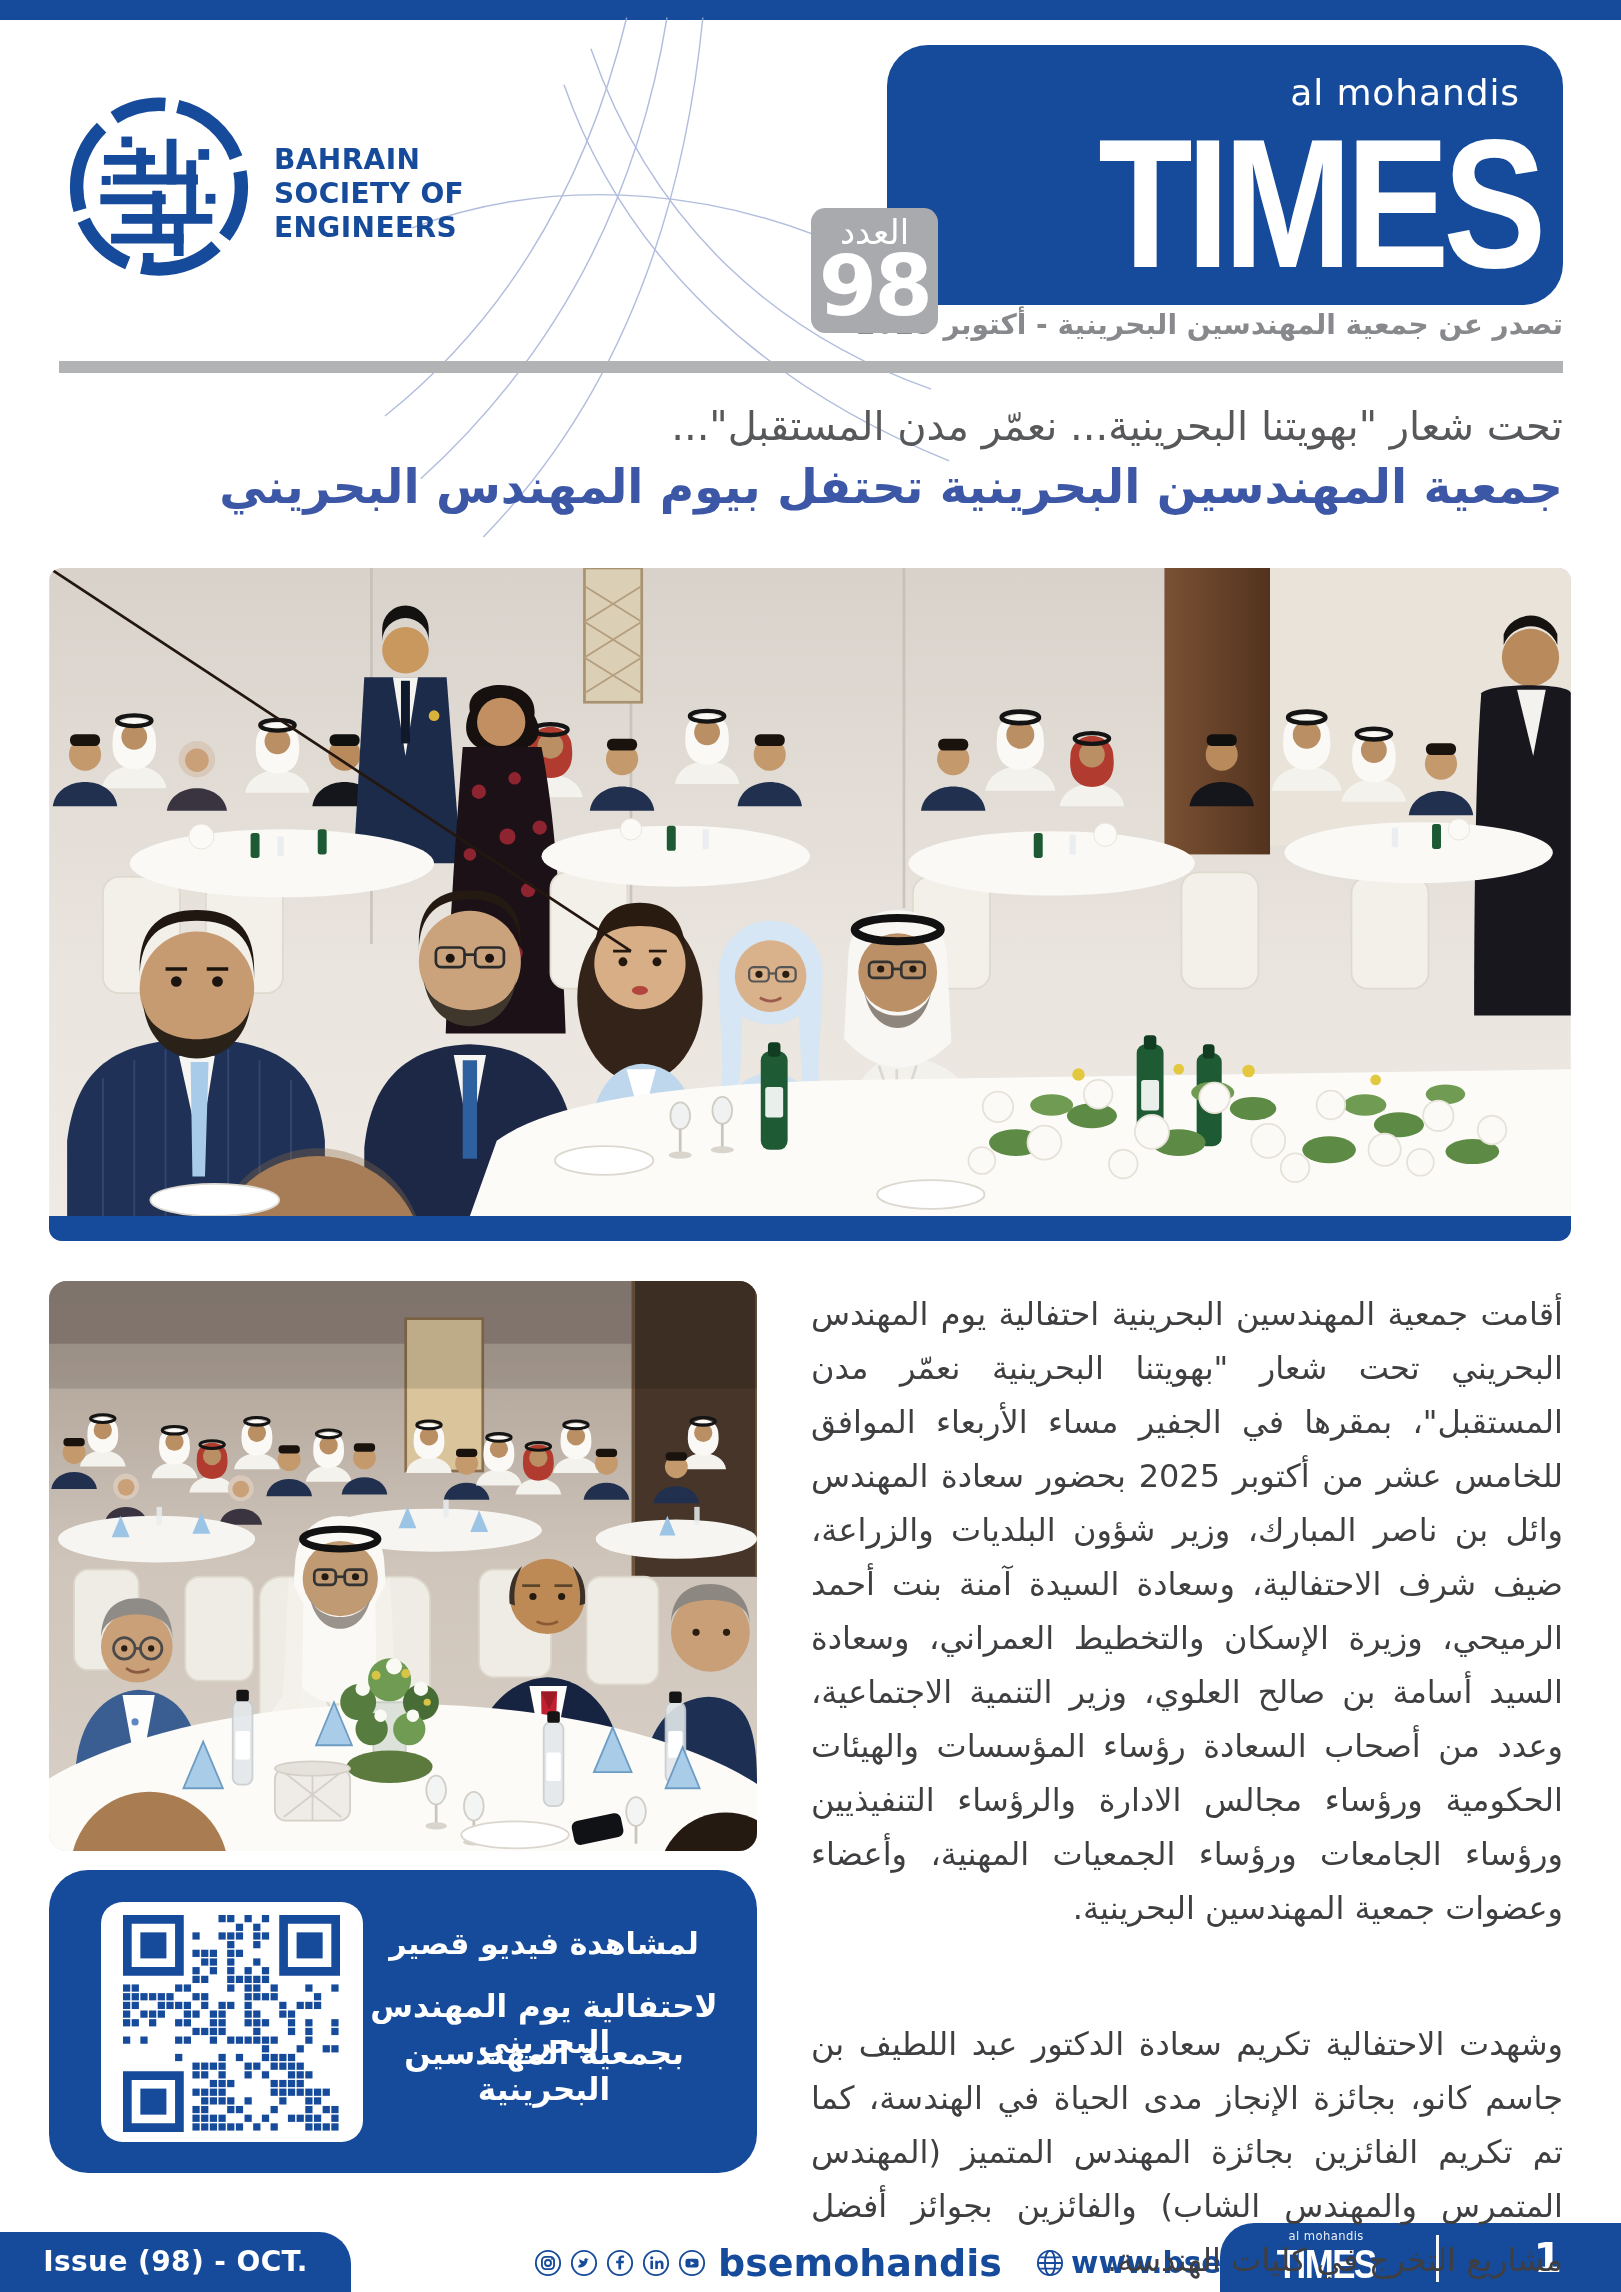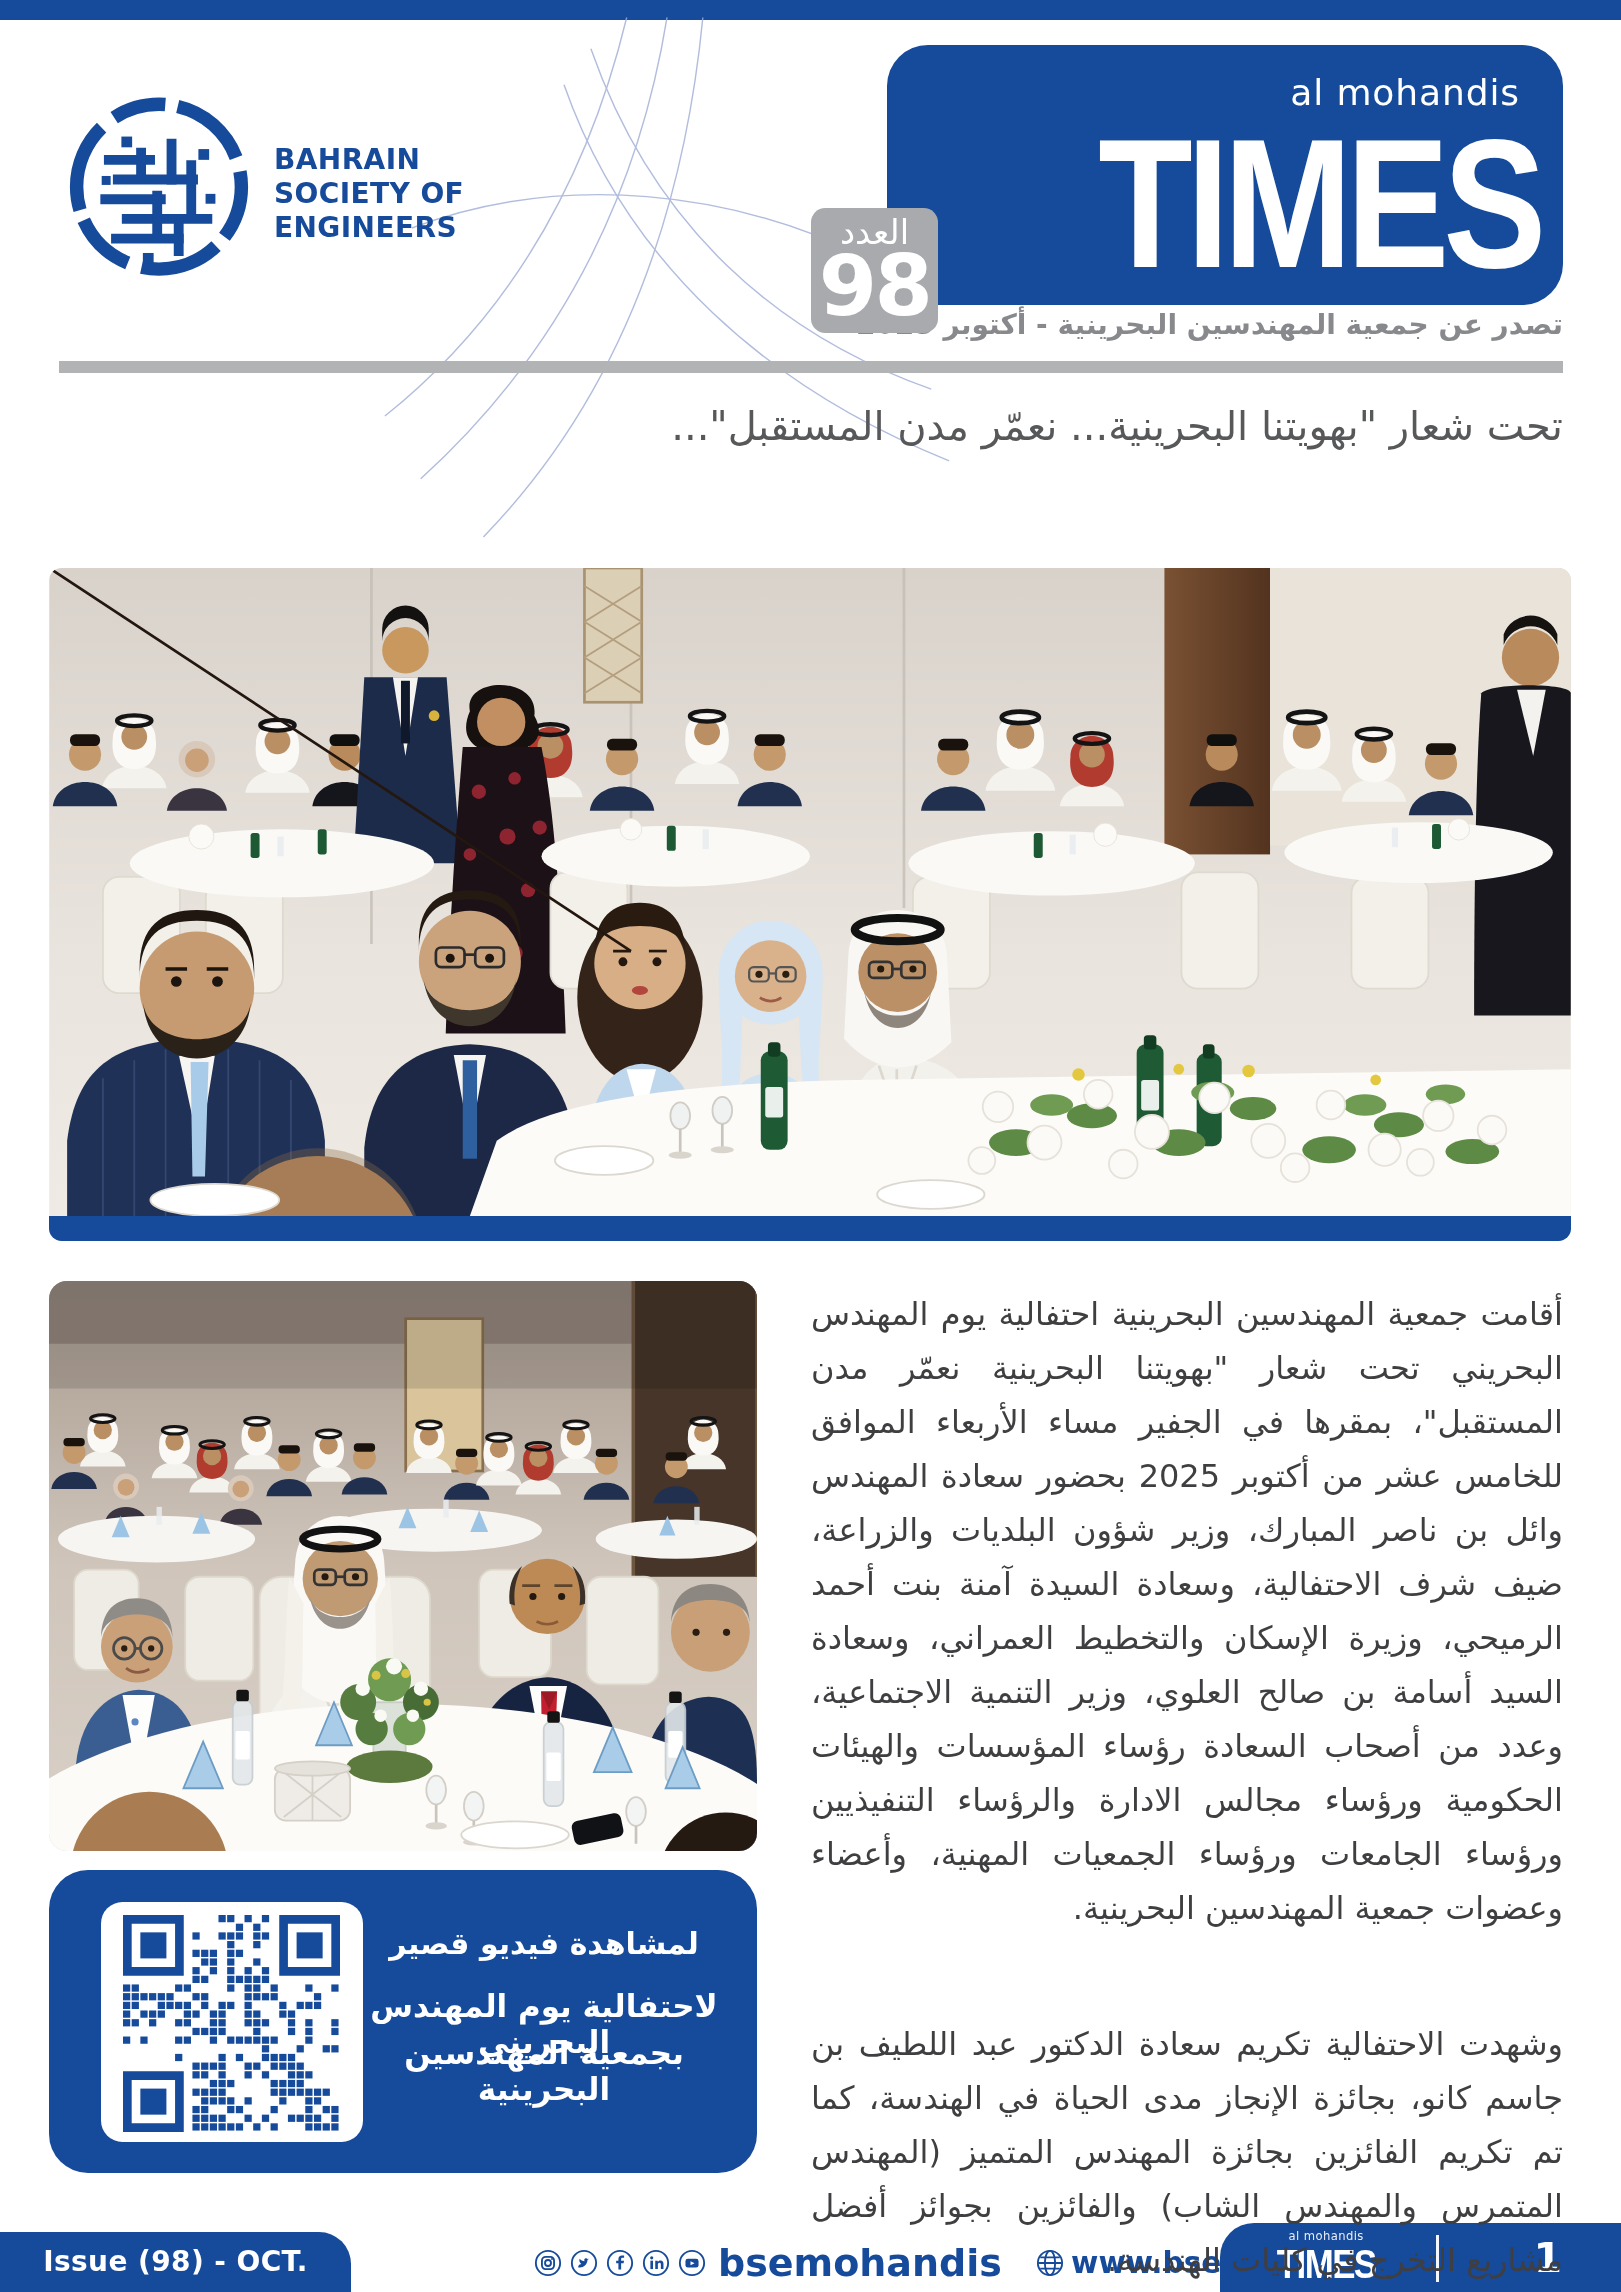--- a/index.html
+++ b/index.html
@@ -107,20 +107,21 @@
   </div>
   <div id="issue-badge" class="abs">
     <div class="lbl rtl">العدد</div>
     <div class="num">98</div>
   </div>
   <div id="mh-subtitle" class="abs rtl">تصدر عن جمعية المهندسين البحرينية - أكتوبر 2025</div>
 
   <div id="divider" class="abs"></div>
 
   <div id="kicker" class="abs rtl">تحت شعار "بهويتنا البحرينية... نعمّر مدن المستقبل"...</div>
+  <div id="title" class="abs rtl">جمعية المهندسين البحرينية تحتفل بيوم المهندس البحريني</div>
 
   <div id="photo-main" class="abs">
     <svg width="1522" height="648" viewBox="0 0 1700 724">
       <defs>
         <linearGradient id="wallg" x1="0" y1="0" x2="0" y2="1">
           <stop offset="0" stop-color="#d8d2cb"></stop>
             <stop offset=".6" stop-color="#e9e4dd"></stop>
             <stop offset="1" stop-color="#efeae3"></stop>
         </linearGradient>
         <linearGradient id="woodg" x1="0" y1="0" x2="1" y2="0">

